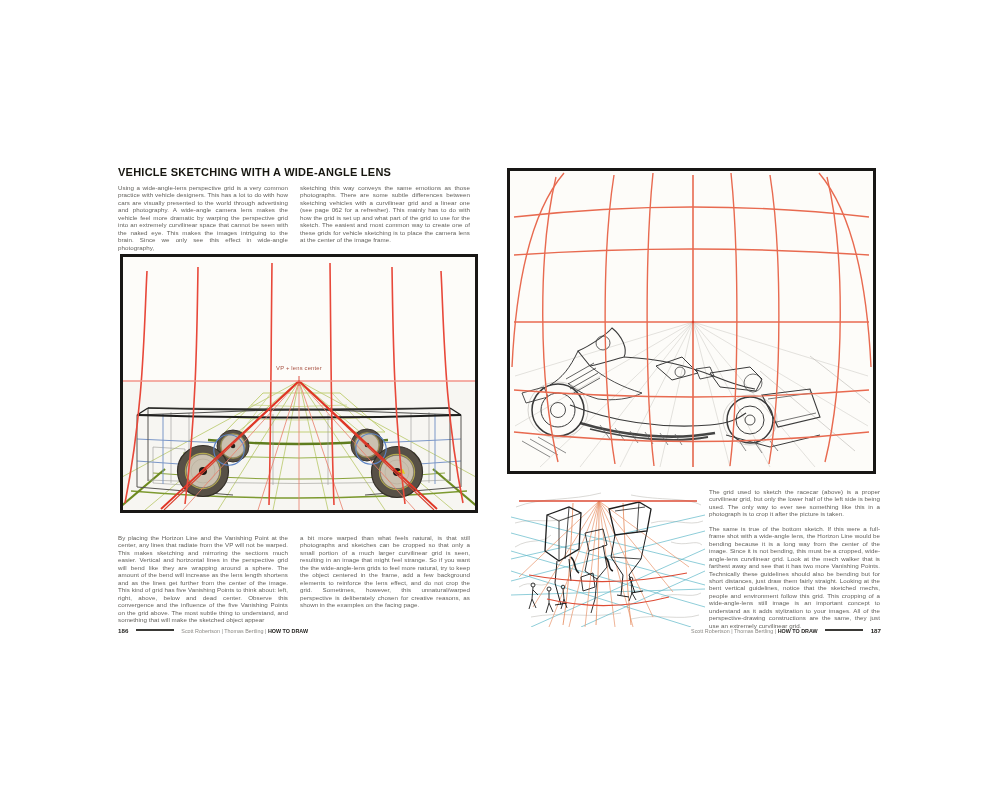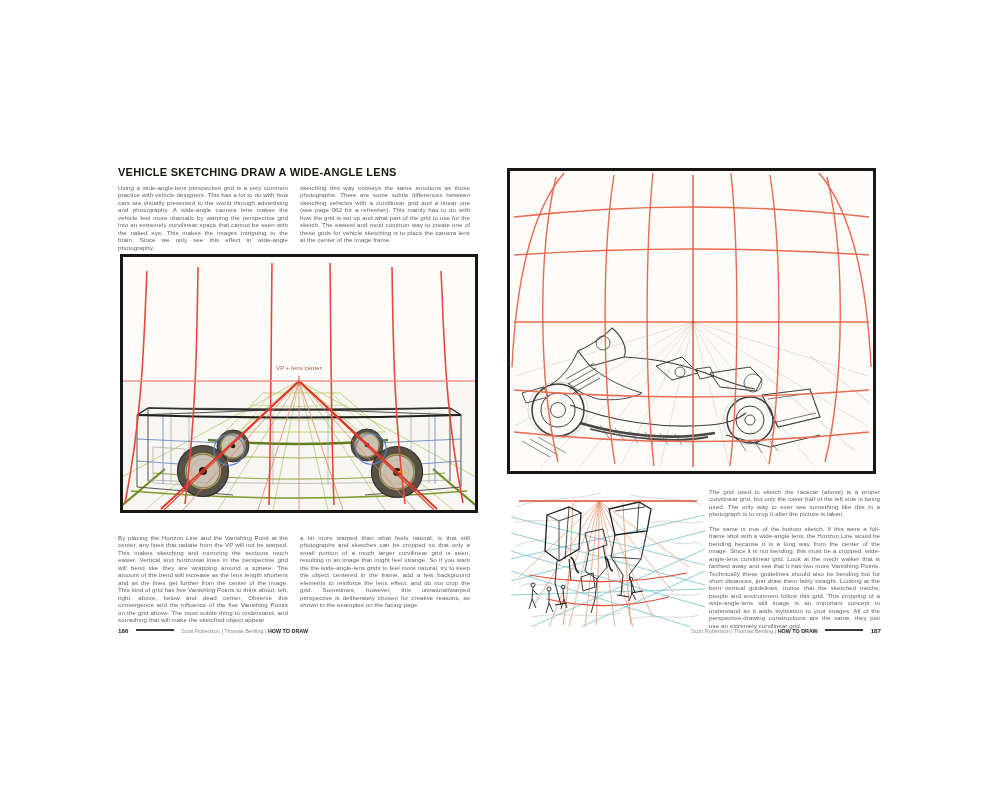--- a/index.html
+++ b/index.html
@@ -23,21 +23,21 @@
   .footer-left{left:118px;}
   .footer-right{right:119px;text-align:right;}
 </style>
 </head>
 <body>
 
 <div id="canvas">
 
   <div>
 
-    <div class="title">VEHICLE SKETCHING DRAW A WIDE-ANGLE LENS</div>
+    <div class="title">VEHICLE SKETCHING WITH A WIDE-ANGLE LENS</div>
 
     <div class="col" style="left:118px;top:184px;width:170px;">Using a wide-angle-lens perspective grid is a very common practice with vehicle designers. This has a lot to do with how cars are visually presented to the world through advertising and photography. A wide-angle camera lens makes the vehicle feel more dramatic by warping the perspective grid into an extremely curvilinear space that cannot be seen with the naked eye. This makes the images intriguing to the brain. Since we only see this effect in wide-angle photography,</div>
     <div class="col" style="left:300px;top:184px;width:170px;">sketching this way conveys the same emotions as those photographs. There are some subtle differences between sketching vehicles with a curvilinear grid and a linear one (see page 062 for a refresher). This mainly has to do with how the grid is set up and what part of the grid to use for the sketch. The easiest and most common way to create one of these grids for vehicle sketching is to place the camera lens at the center of the image frame.</div>
 
     <div class="fig-frame" style="left:120px;top:254px;width:358px;height:259px;">
       <svg width="352" height="253" viewBox="0 0 352 253">
         <rect x="0" y="124" width="352" height="129" fill="#f2f1ec" opacity="0.55"></rect>
 
         <g fill="none">
           <g stroke="#b7c868" stroke-width="0.8">

